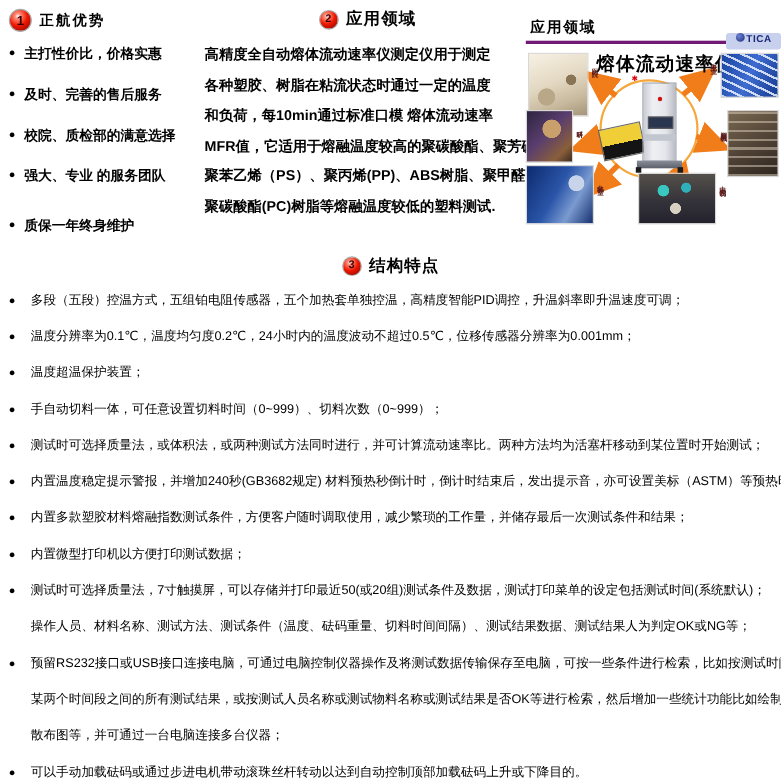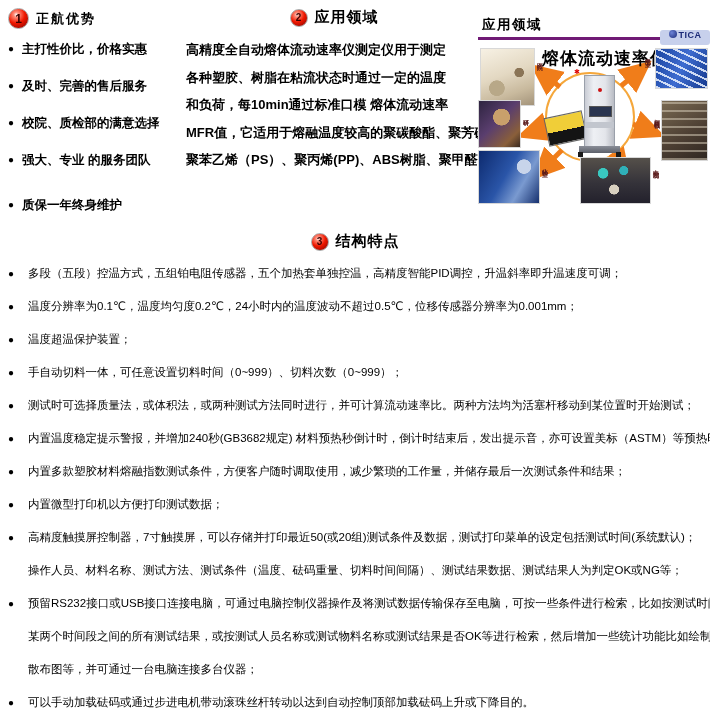--- a/index.html
+++ b/index.html
@@ -139,20 +139,21 @@
     <span class="ball">2</span>
     <span class="sec-title">应用领域</span>
   </div>
   <div class="scope-lines">
 
   <div class="scope-line">高精度全自动熔体流动速率仪测定仪用于测定</div>
       <div class="scope-line">各种塑胶、树脂在粘流状态时通过一定的温度</div>
       <div class="scope-line">和负荷，每10min通过标准口模  熔体流动速率</div>
       <div class="scope-line">MFR值，它适用于熔融温度较高的聚碳酸酯、聚芳砜、</div>
       <div class="scope-line">聚苯乙烯（PS）、聚丙烯(PP)、ABS树脂、聚甲醛</div>
+      <div class="scope-line">聚碳酸酯(PC)树脂等熔融温度较低的塑料测试.</div>
     </div>
 </section>
 
 <section id="applications">
   <div class="app-head">
     <span class="app-title">应用领域</span>
     <span class="tica-logo">
       <span class="tica-icon"></span>
       <span class="tica-text">TICA</span>
     </span>
@@ -262,21 +263,21 @@
       <span class="dot">●</span>
       <div class="feat-lines">
 
       <div class="feat-line">内置微型打印机以方便打印测试数据；</div>
         </div>
     </div>
       <div class="feat-item">
       <span class="dot">●</span>
       <div class="feat-lines">
 
-      <div class="feat-line">高精度触摸屏控制器，7寸触摸屏，可以存储并打印最近50(或20组)测试条件及数据，测试打印菜单的设定包括测试时间(系统默认)；</div>
+      <div class="feat-line">测试时可选择质量法，7寸触摸屏，可以存储并打印最近50(或20组)测试条件及数据，测试打印菜单的设定包括测试时间(系统默认)；</div>
           <div class="feat-line">操作人员、材料名称、测试方法、测试条件（温度、砝码重量、切料时间间隔）、测试结果数据、测试结果人为判定OK或NG等；</div>
         </div>
     </div>
       <div class="feat-item">
       <span class="dot">●</span>
       <div class="feat-lines">
 
       <div class="feat-line">预留RS232接口或USB接口连接电脑，可通过电脑控制仪器操作及将测试数据传输保存至电脑，可按一些条件进行检索，比如按测试时间，</div>
           <div class="feat-line">某两个时间段之间的所有测试结果，或按测试人员名称或测试物料名称或测试结果是否OK等进行检索，然后增加一些统计功能比如绘制直方图、</div>
           <div class="feat-line">散布图等，并可通过一台电脑连接多台仪器；</div>

